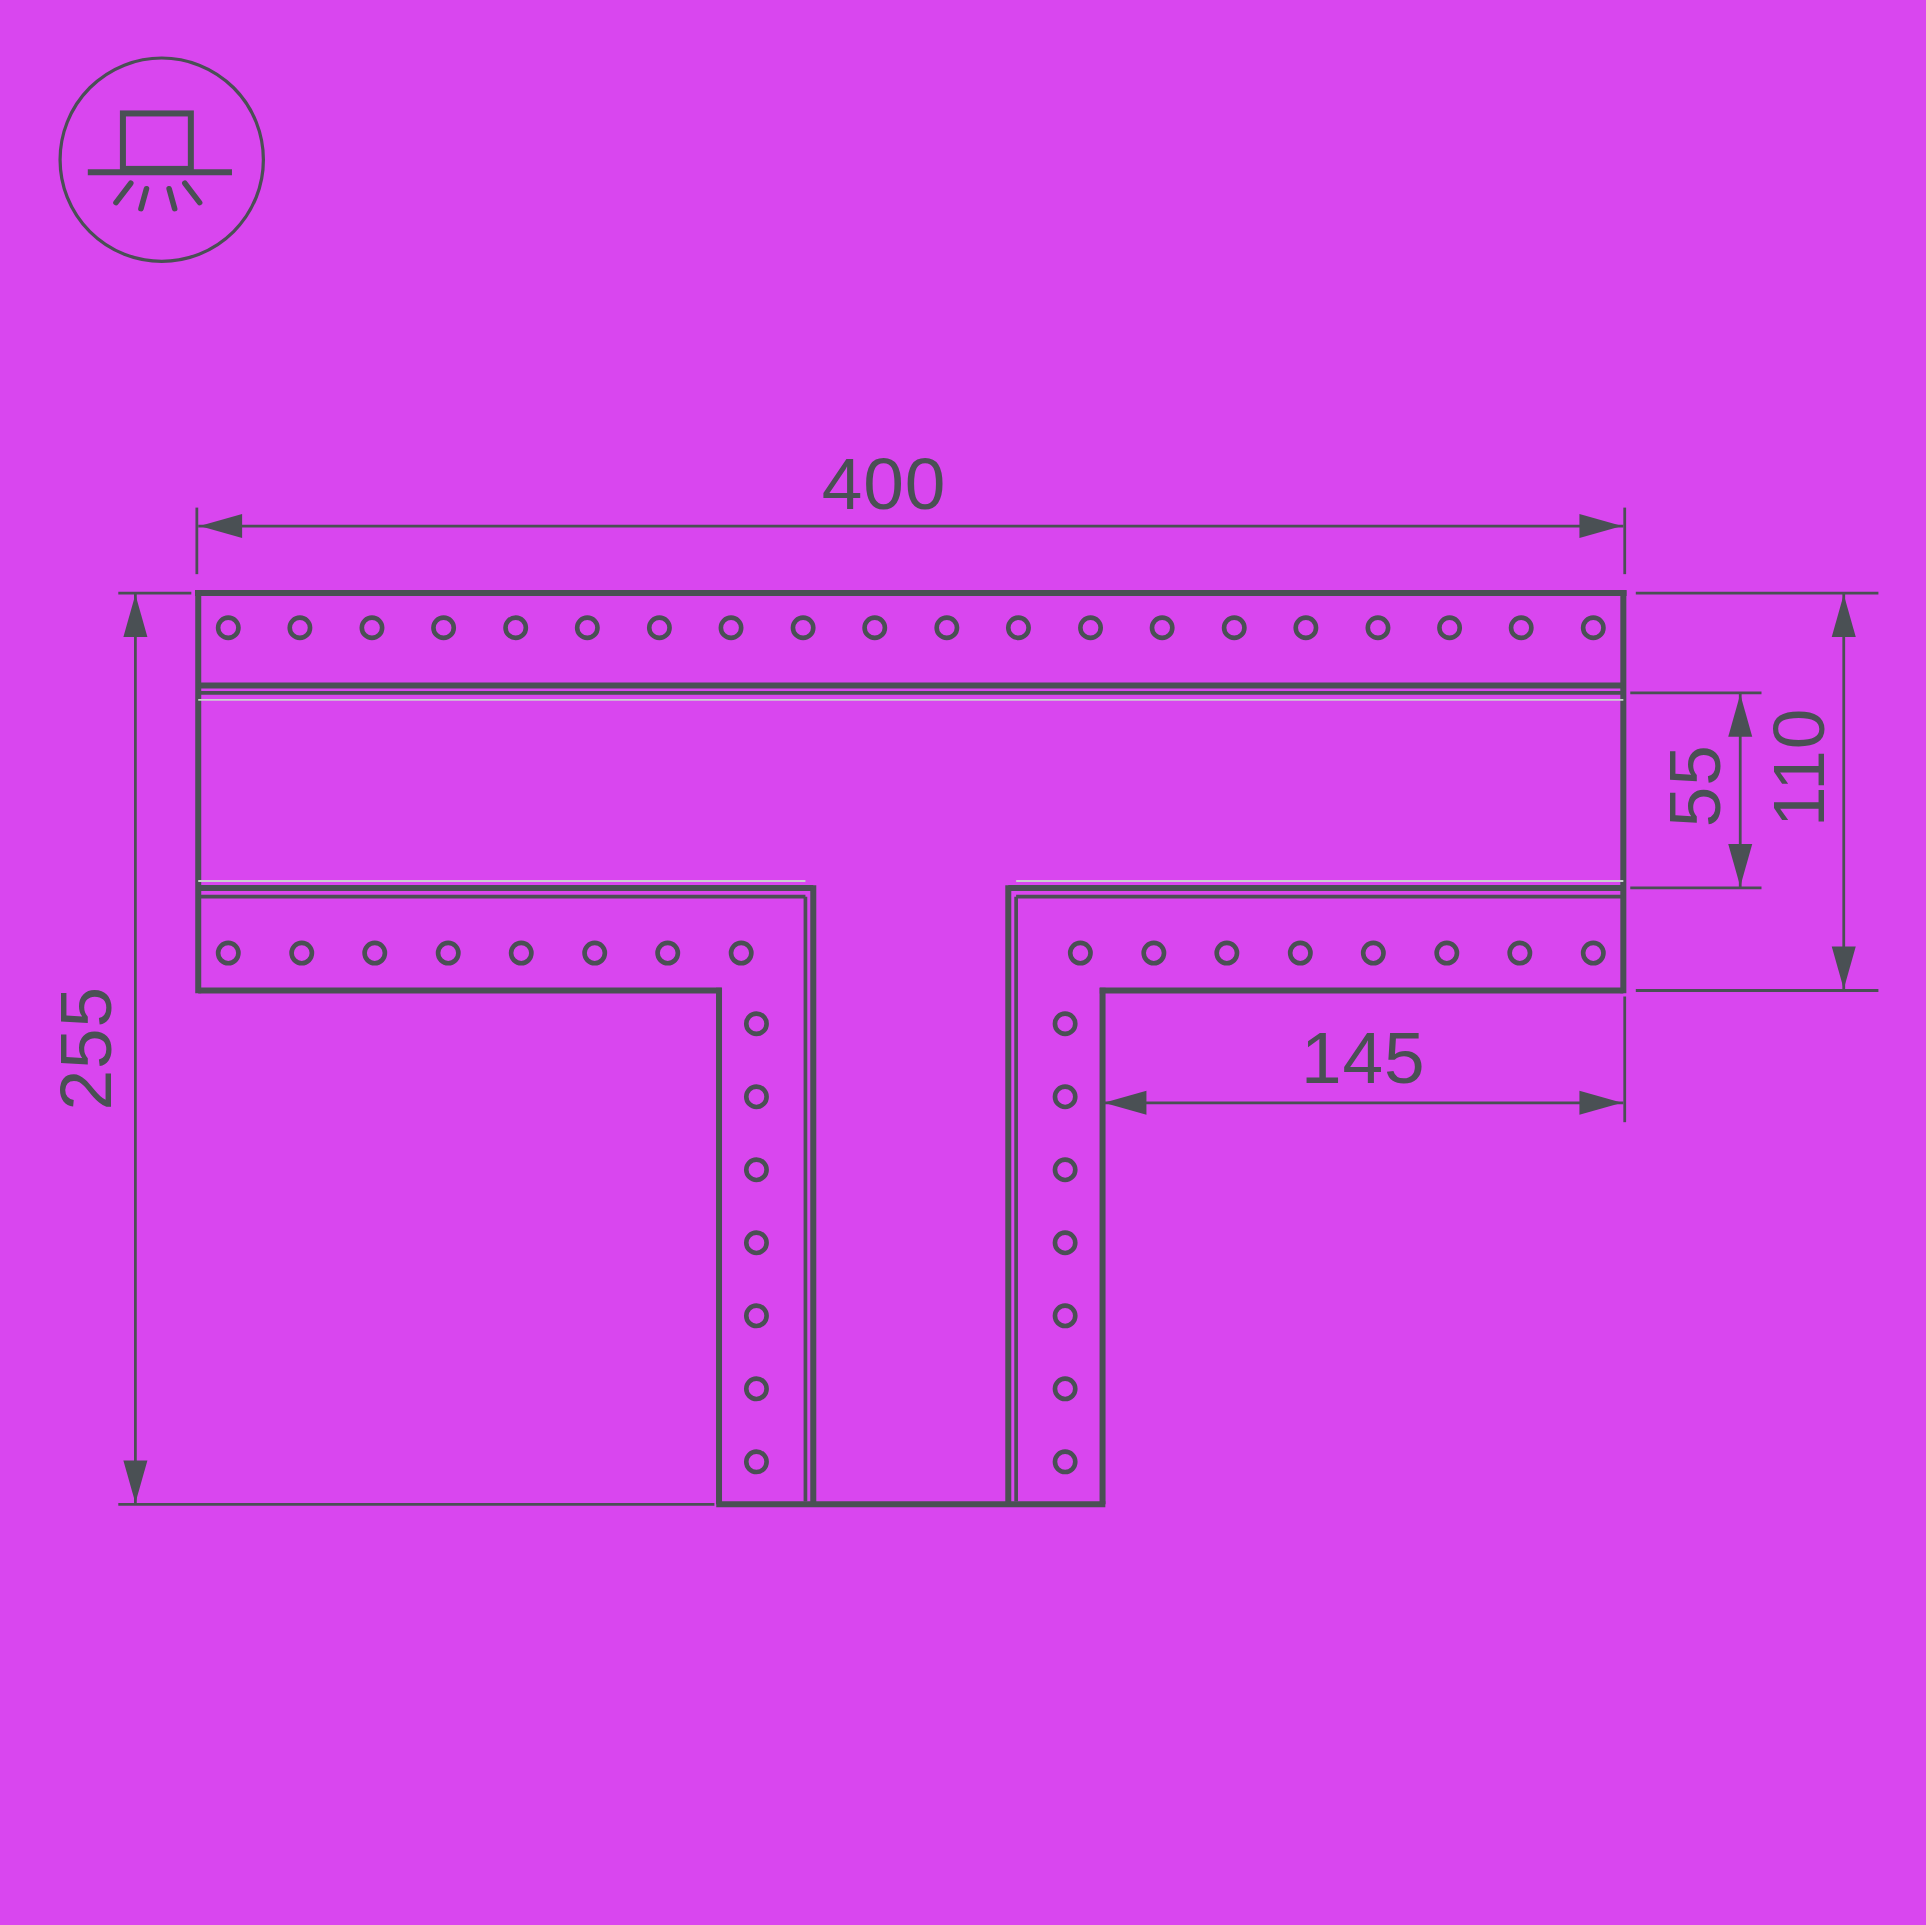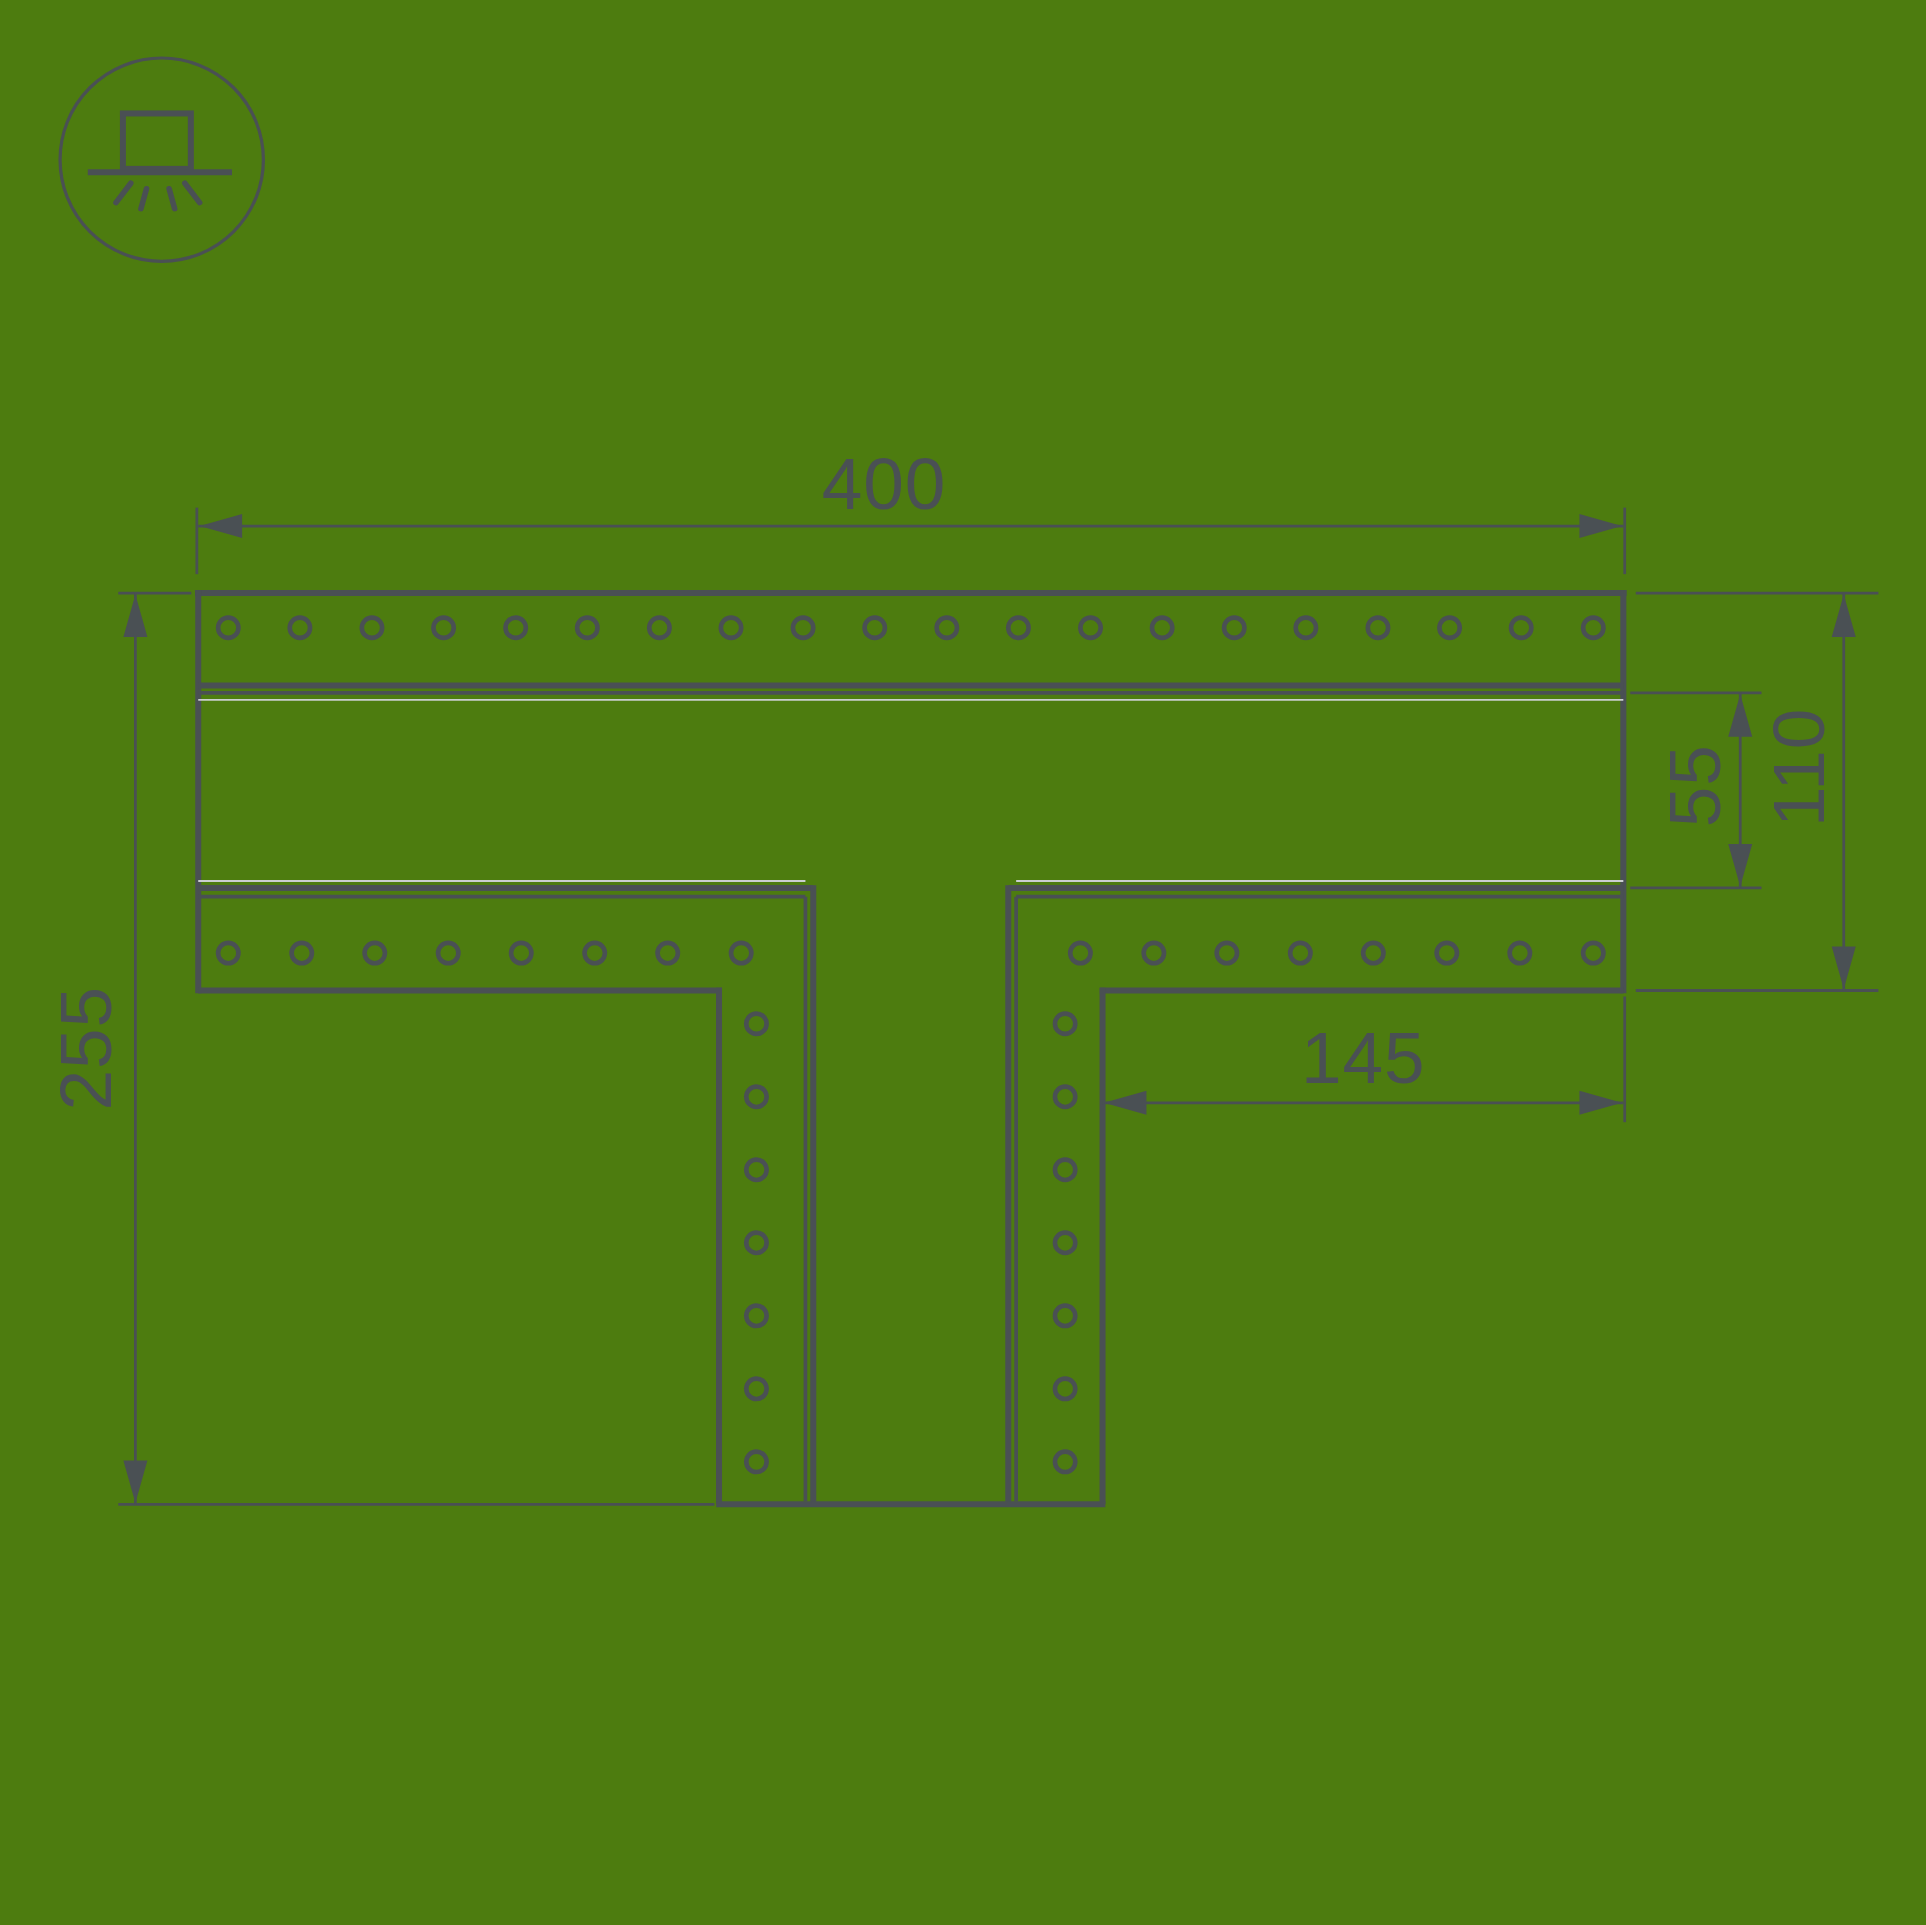--- a/index.html
+++ b/index.html
@@ -1,16 +1,16 @@
 <!DOCTYPE html>
 <html style="font-size:7.4px"><head>
 <meta charset="utf-8">
 <style>
   html,body{margin:0;padding:0;background:#ffffff;}
-  #stage{position:relative;width:1926px;height:1926px;background:#4d7c0f;overflow:hidden;
+  #stage{position:relative;width:1926px;height:1926px;background:#d946ef;overflow:hidden;
          font-family:"Liberation Sans", sans-serif;}
   svg{position:absolute;left:0;top:0;}
   text{font-family:"Liberation Sans", sans-serif;fill:#4a5054;letter-spacing:2px;}
   .dimtxt{font-size:158px;}
 </style>
 </head>
 <body>
 
 <div id="stage">
 <svg width="1926" height="1926" viewBox="0 0 4168 4167">

